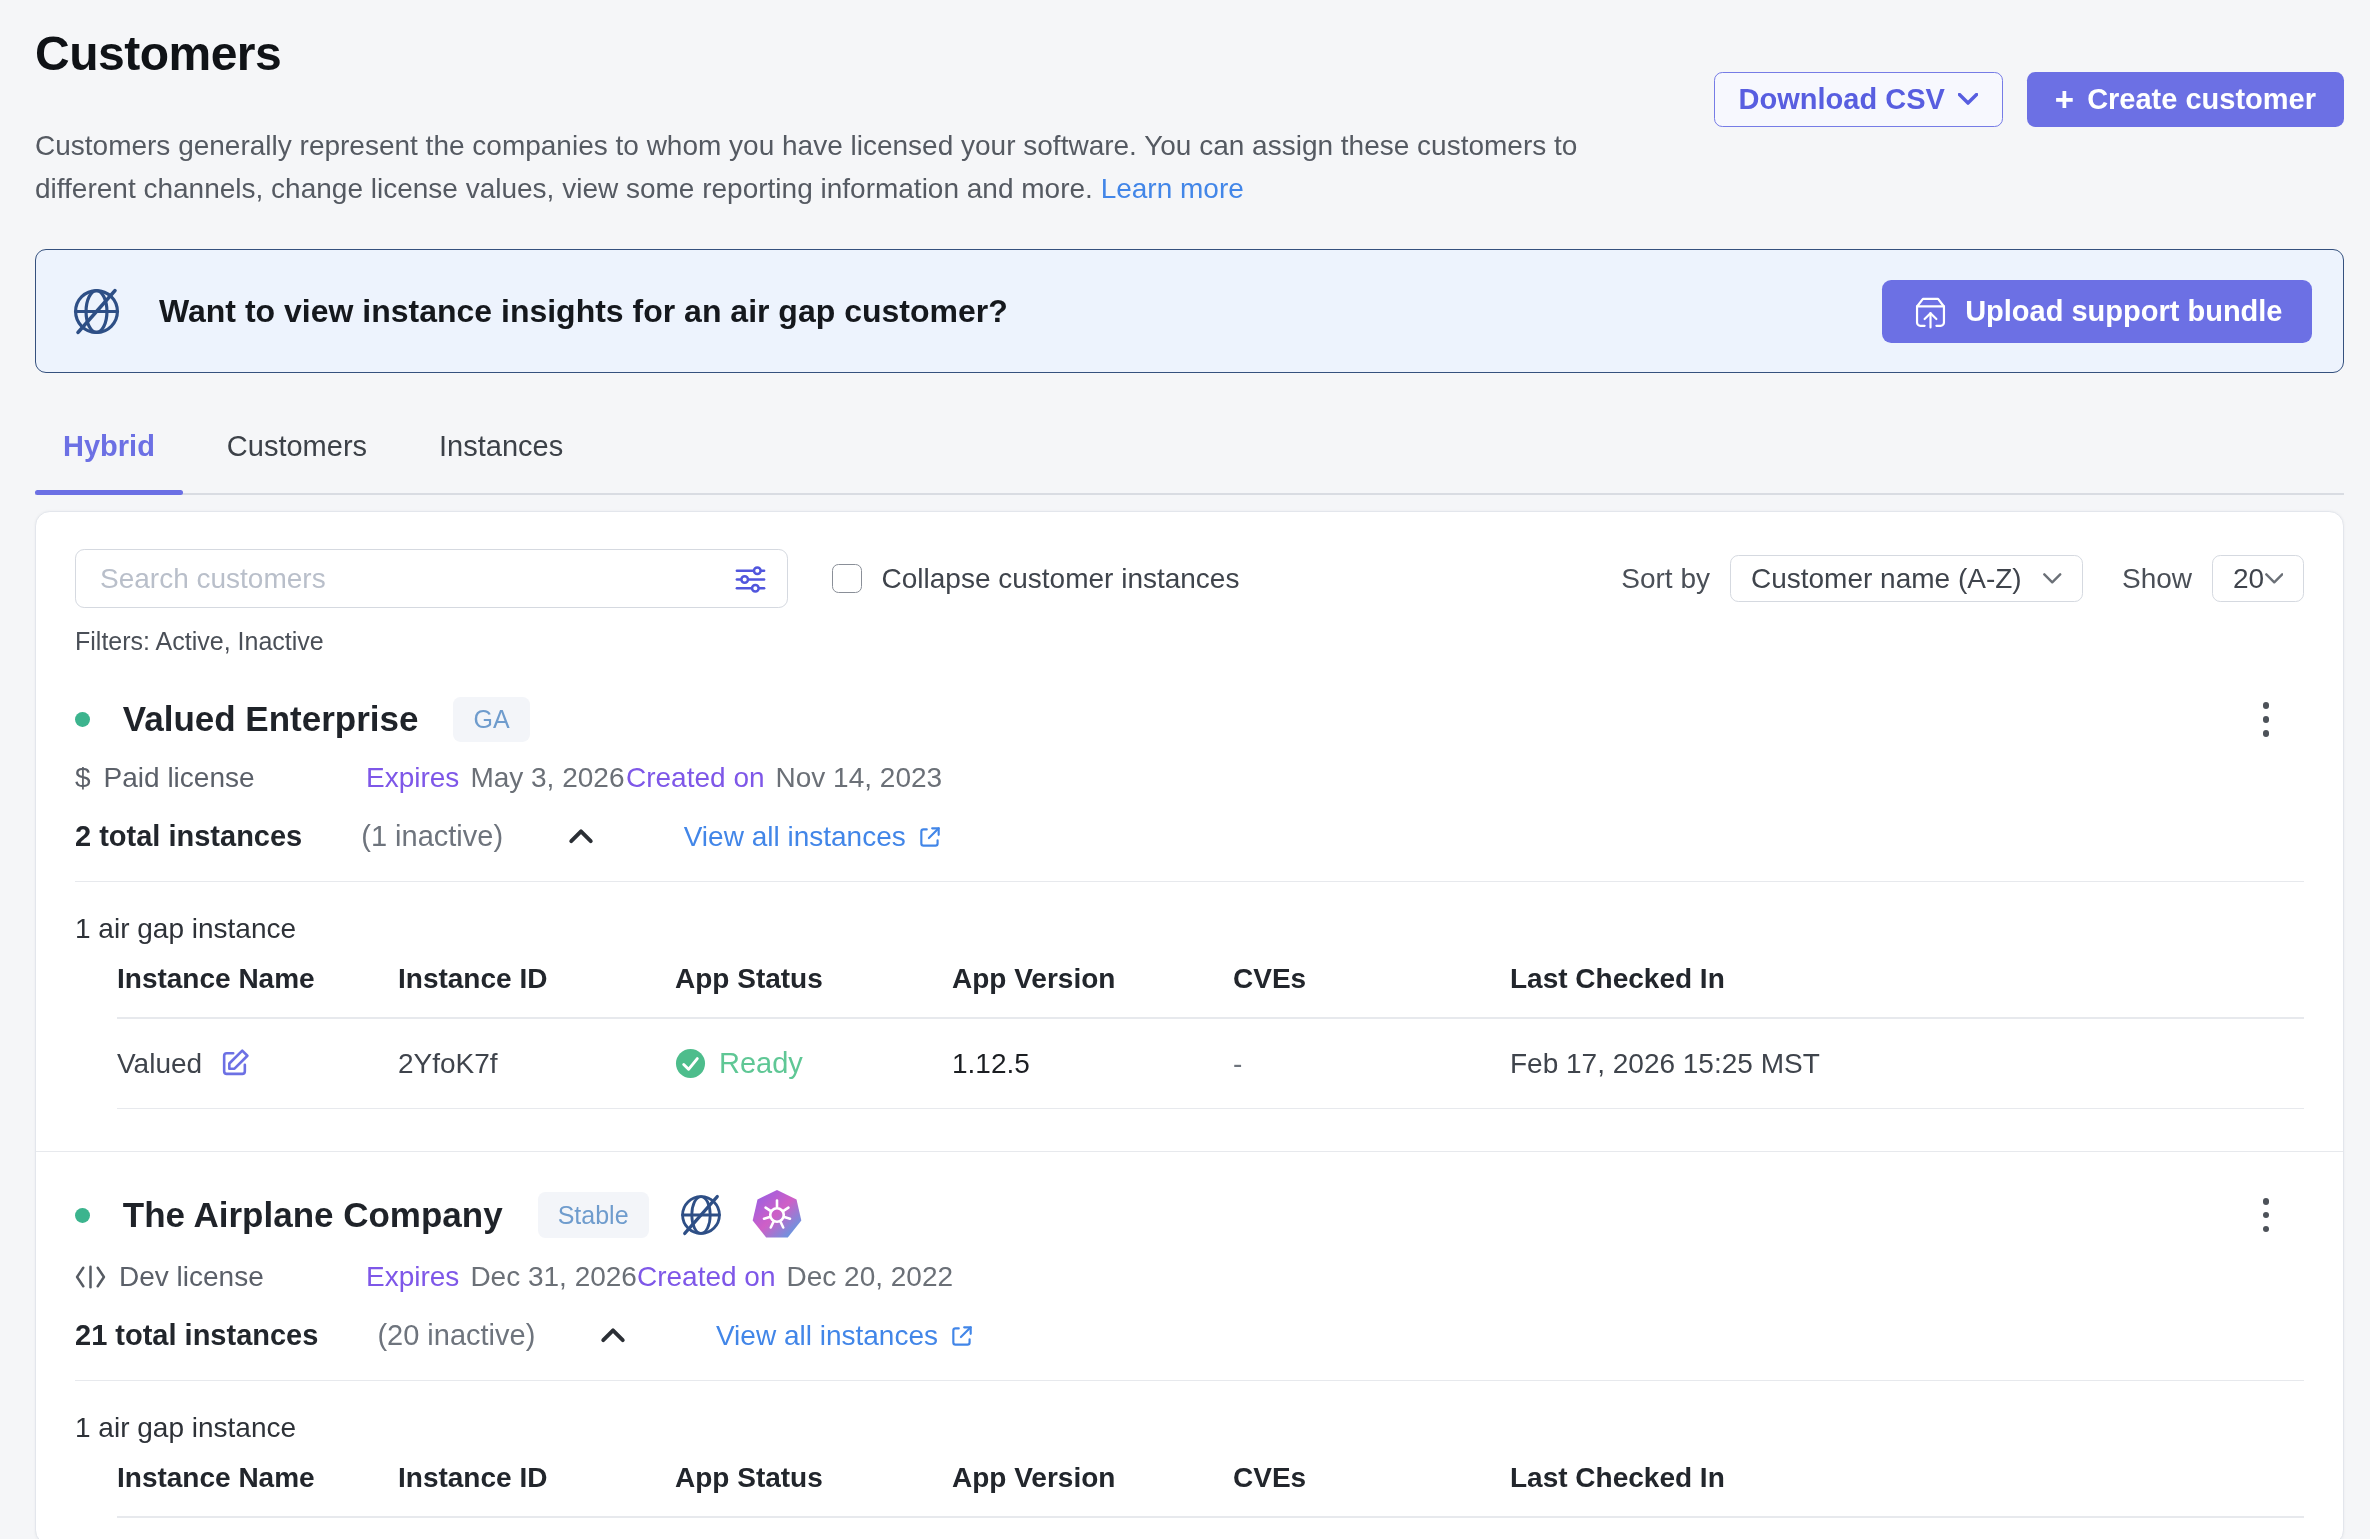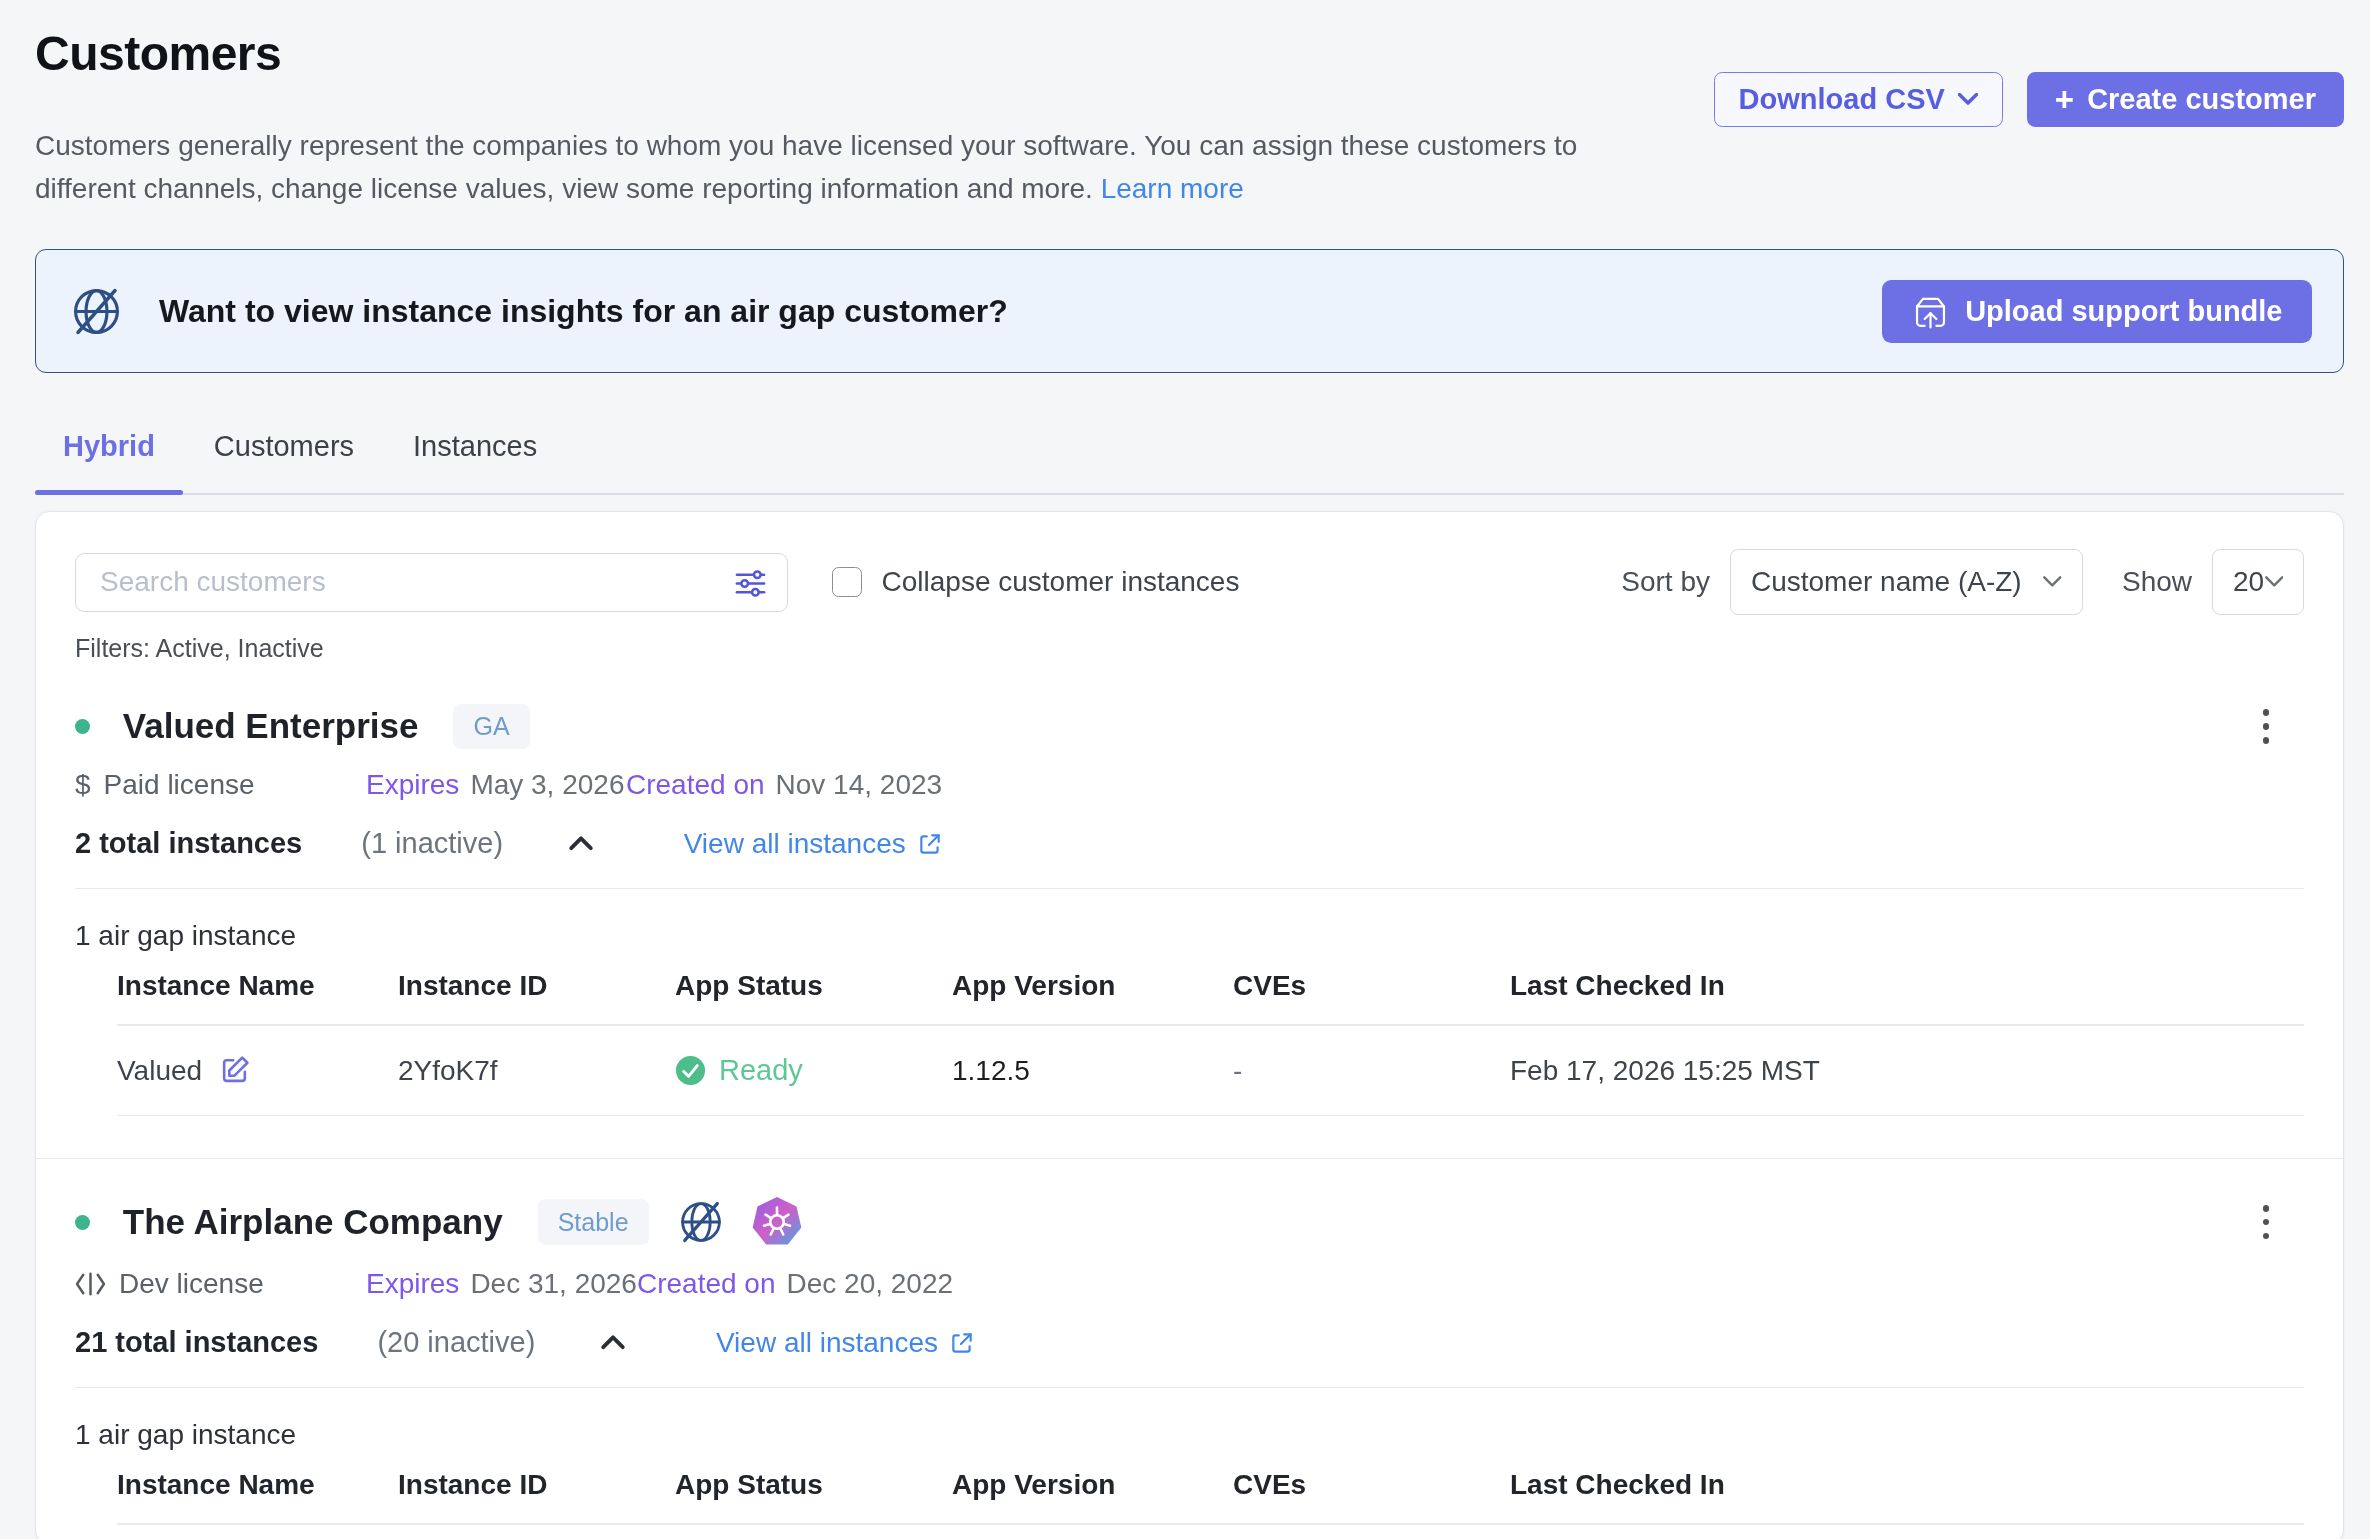--- a/index.html
+++ b/index.html
@@ -19,42 +19,42 @@
   .chev{display:inline-block;}
 
   
   .banner{margin:39px 26px 0 35px;height:124px;background:#edf3fd;border:1.8px solid #35517e;border-radius:11px;
     display:flex;align-items:center;padding:0 31px;}
   .banner-title{font-size:32px;font-weight:700;color:#15181d;margin-left:33px;flex:1;}
   .btn-upload{background:#6c70e4;color:#fff;height:63px;border-radius:9.2px;padding:0 29.5px;font-size:29px;font-weight:700;
     display:flex;align-items:center;gap:16.6px;border:none;cursor:pointer;font-family:"Liberation Sans",sans-serif;}
 
   
-  .tabs{display:flex;gap:3px;margin:57px 26px 0 35px;border-bottom:2.8px solid #d9dce2;}
+  .tabs{display:flex;gap:16px;margin:57px 26px 0 35px;border-bottom:2.8px solid #d9dce2;}
   .tab{padding:0 28px 29.5px;font-size:29px;color:#3c4148;cursor:pointer;position:relative;}
   .tab.active{color:#6c70e4;font-weight:700;}
   .tab.active::after{content:"";position:absolute;left:0;right:0;bottom:-2.8px;height:5.5px;background:#6c70e4;border-radius:2.8px;}
 
   
   .card{margin:16.6px 26px 0 35px;background:#ffffff;border:0.9px solid #e3e6ec;border-radius:14.8px;
     padding:37px 39px;height:1034px;box-shadow:0 0.9px 2.8px rgba(20,30,50,.05);}
 
   .toolbar{display:flex;align-items:center;}
   .search-box{position:relative;width:713px;height:59px;}
   .search-box input{width:100%;height:100%;border:1.8px solid #d5d9e0;border-radius:9.2px;padding:0 74px 0 24px;
     font-size:28px;color:#3f444c;font-family:"Liberation Sans",sans-serif;outline:none;}
   .search-box input::placeholder{color:#b9bfca;}
   .search-filter-icon{position:absolute;right:20px;top:13px;}
   .collapse-group{display:flex;align-items:center;gap:20px;margin-left:44px;}
   .checkbox{width:29.5px;height:29.5px;border:1.8px solid #8a8f98;border-radius:6.5px;background:#fff;cursor:pointer;}
   .collapse-label{font-size:28px;color:#3f444c;}
   .sort-area{margin-left:auto;display:flex;align-items:center;}
   .ctl-label{font-size:28px;color:#4a4f57;}
   .select-box{display:flex;align-items:center;justify-content:space-between;border:1.8px solid #d5d9e0;border-radius:8.3px;
-    height:66px;padding:0 20px;font-size:28px;color:#3f444c;cursor:pointer;background:#fff;}
+    height:47px;padding:0 20px;font-size:28px;color:#3f444c;cursor:pointer;background:#fff;}
   .sort-select{width:353px;margin-left:20px;}
   .show-select{width:92px;margin-left:20px;}
   .show-label{margin-left:39px;}
   .filters-line{margin-top:18.5px;font-size:25px;color:#4a4f57;}
 
   
   .cust-block{margin-top:41px;}
   .cust-head{display:flex;align-items:center;}
   .status-dot{width:14.8px;height:14.8px;border-radius:50%;background:#3cb48e;}
   .cust-name{font-size:35px;font-weight:700;color:#1f2329;margin-left:33px;}

